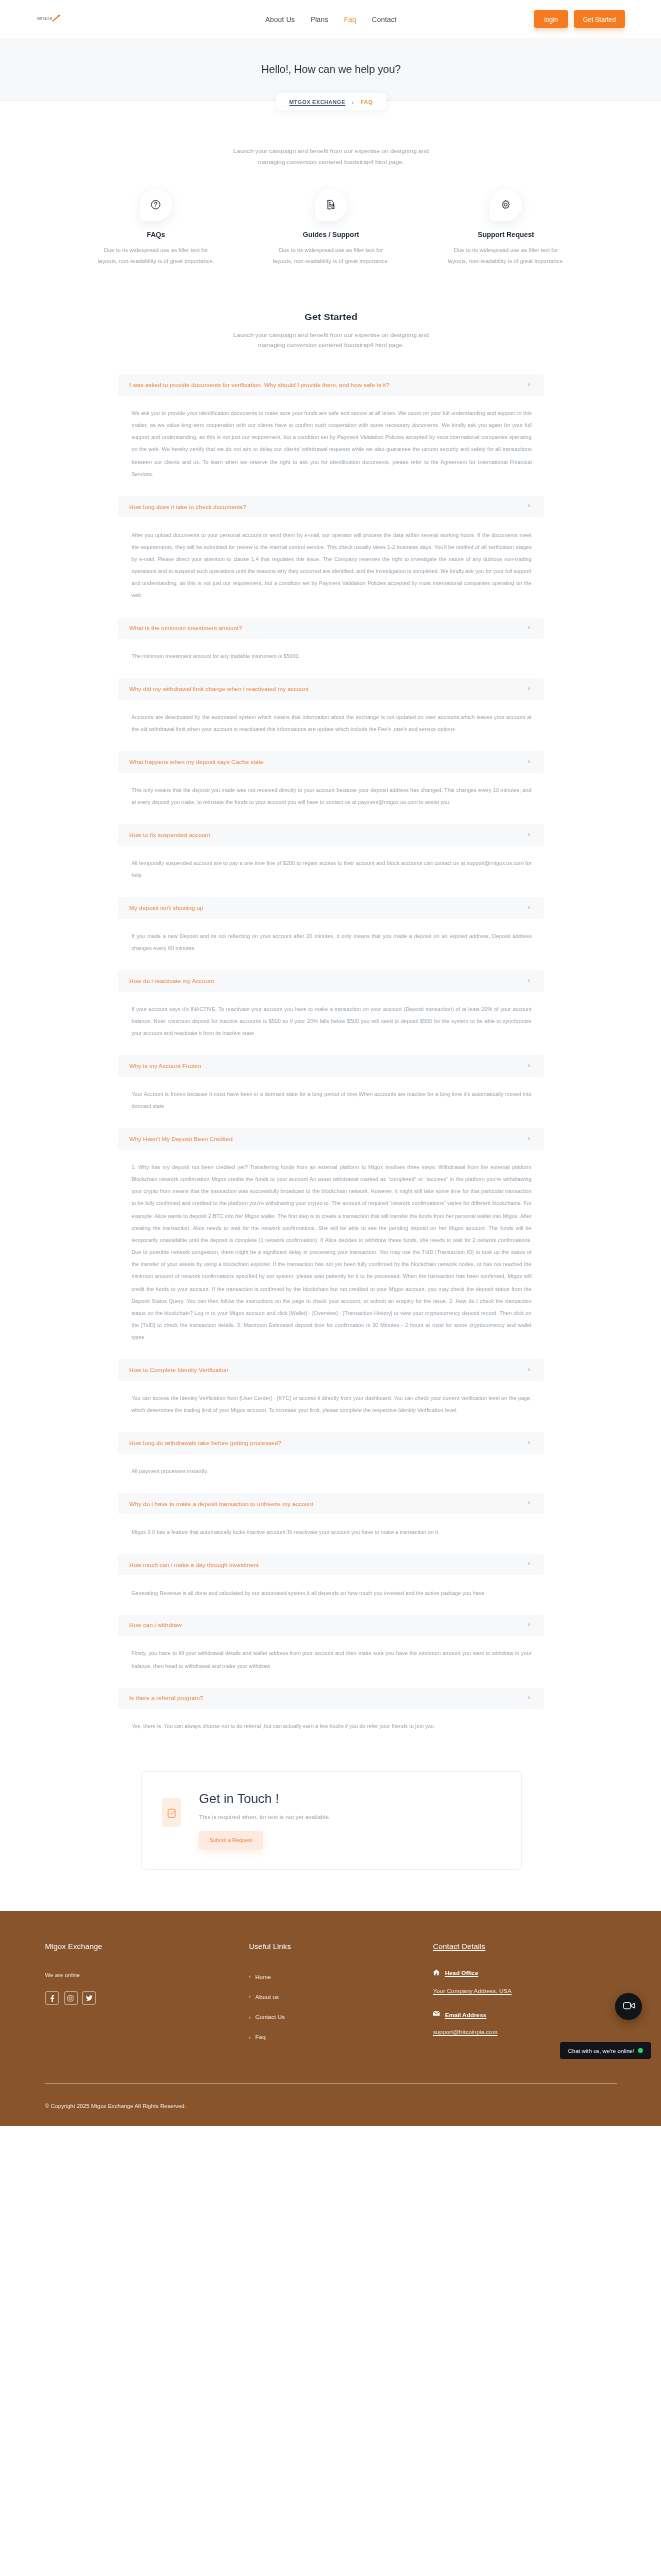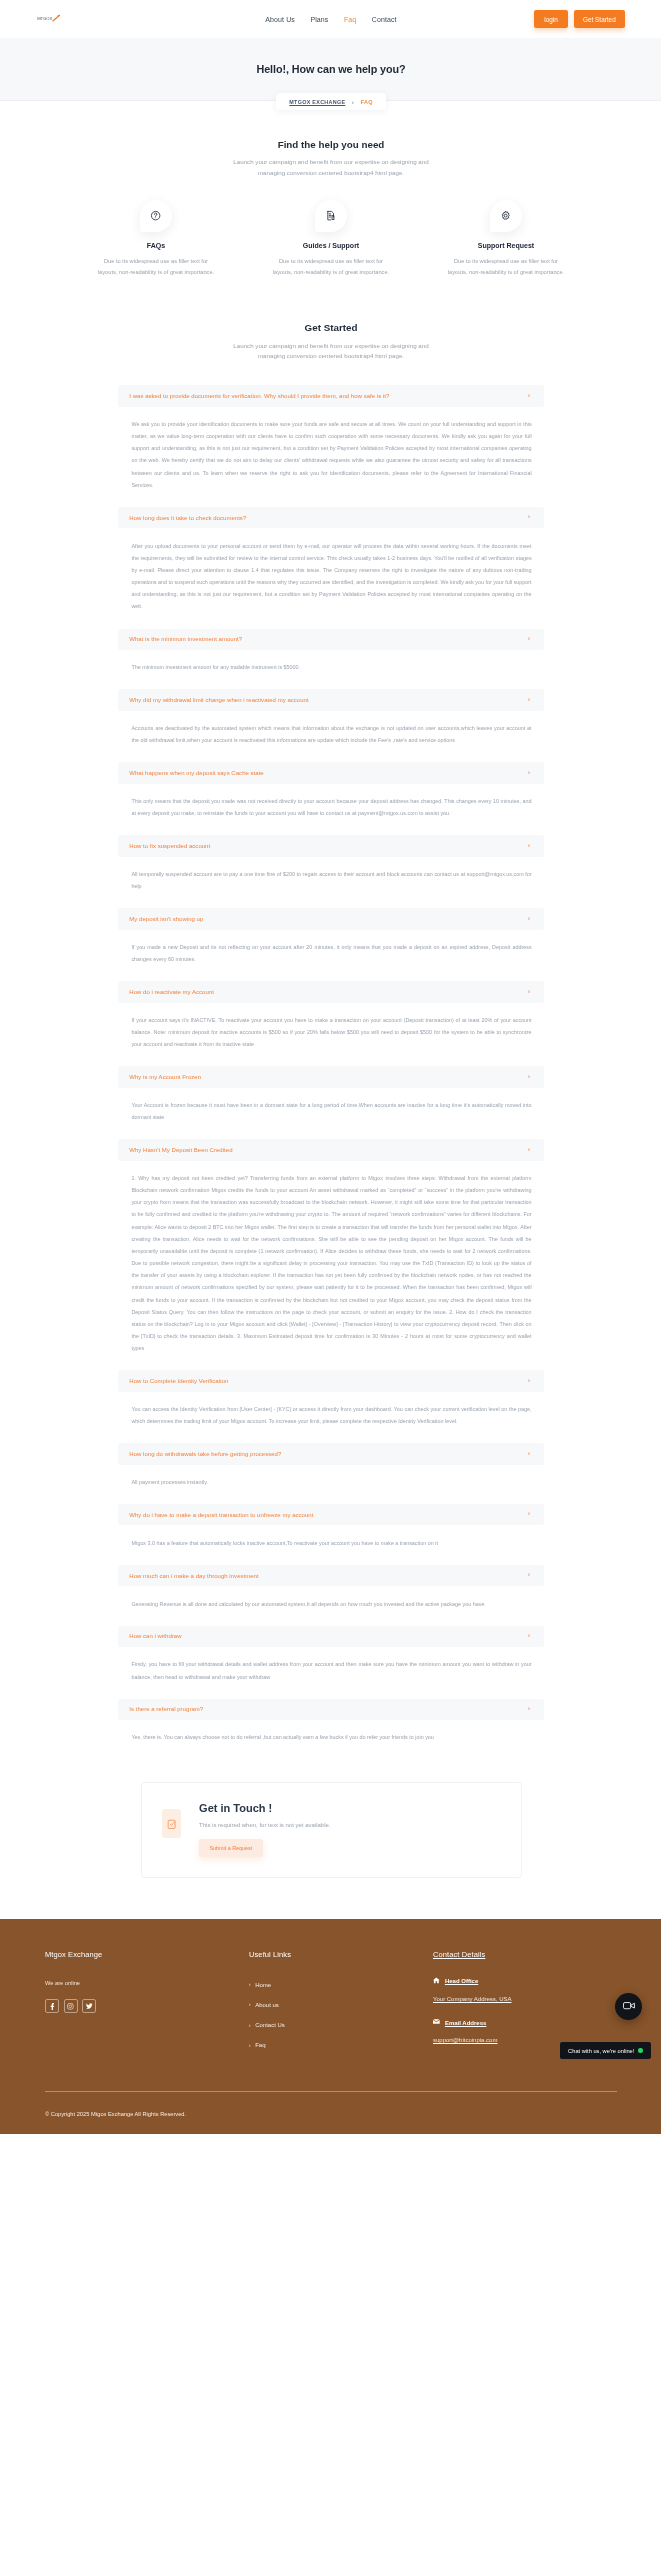--- a/index.html
+++ b/index.html
@@ -63,21 +63,21 @@
   .hero {
     background: #f7f8fa;
     height: 63px;
     display: flex;
     align-items: center;
     justify-content: center;
     border-bottom: 0.5px solid #eceef1;
   }
   .hero-title {
     font-size: 10.8px;
-    font-weight: bold;
+    font-weight: normal;
     color: #1f2a37;
     letter-spacing: -0.1px;
   }
 
   
   .breadcrumb-wrap {
     display: flex;
     justify-content: center;
     margin-top: -8.2px;
   }
@@ -194,22 +194,22 @@
   }
   .touch-icon-box {
     width: 18.5px; height: 29px;
     background: #fdeee4;
     border-radius: 3.1px;
     display: flex; align-items: center; justify-content: center;
     flex: none;
     margin-top: 7.2px;
   }
   .touch-title {
-    font-size: 11px;
-    font-weight: bold;
+    font-size: 13px;
+    font-weight: normal;
     color: #2b3647;
   }
   .touch-text {
     font-size: 6px;
     color: #9aa3ae;
     margin-top: 8.2px;
   }
   .btn-request {
     margin-top: 11.3px;
     background: #fdeae0;
@@ -355,21 +355,20 @@
 <div class="breadcrumb-wrap">
   <div class="breadcrumb">
     <a class="crumb-root" href="#">MTGOX EXCHANGE</a>
     <span class="crumb-sep">›</span>
     <span class="crumb-current">FAQ</span>
   </div>
 </div>
 
 <section class="help-section">
   <div class="section-head">
-    <h2 class="section-title">Find the help you need</h2>
     <p class="section-sub">Launch your campaign and benefit from our expertise on designing and managing conversion centered bootstrap4 html page.</p>
   </div>
 
   <div class="help-cards">
 
     <div class="help-card">
       <div class="help-icon-shell">
         <svg width="11.3" height="11.3" viewBox="0 0 24 24" fill="none" stroke="#1b2431" stroke-width="1.7">
           <circle cx="12" cy="12" r="9"></circle>
           <path d="M9.4 9.2a2.6 2.6 0 1 1 3.2 2.5c-.7.2-.9.7-.9 1.3v.5" stroke-linecap="round"></path>

